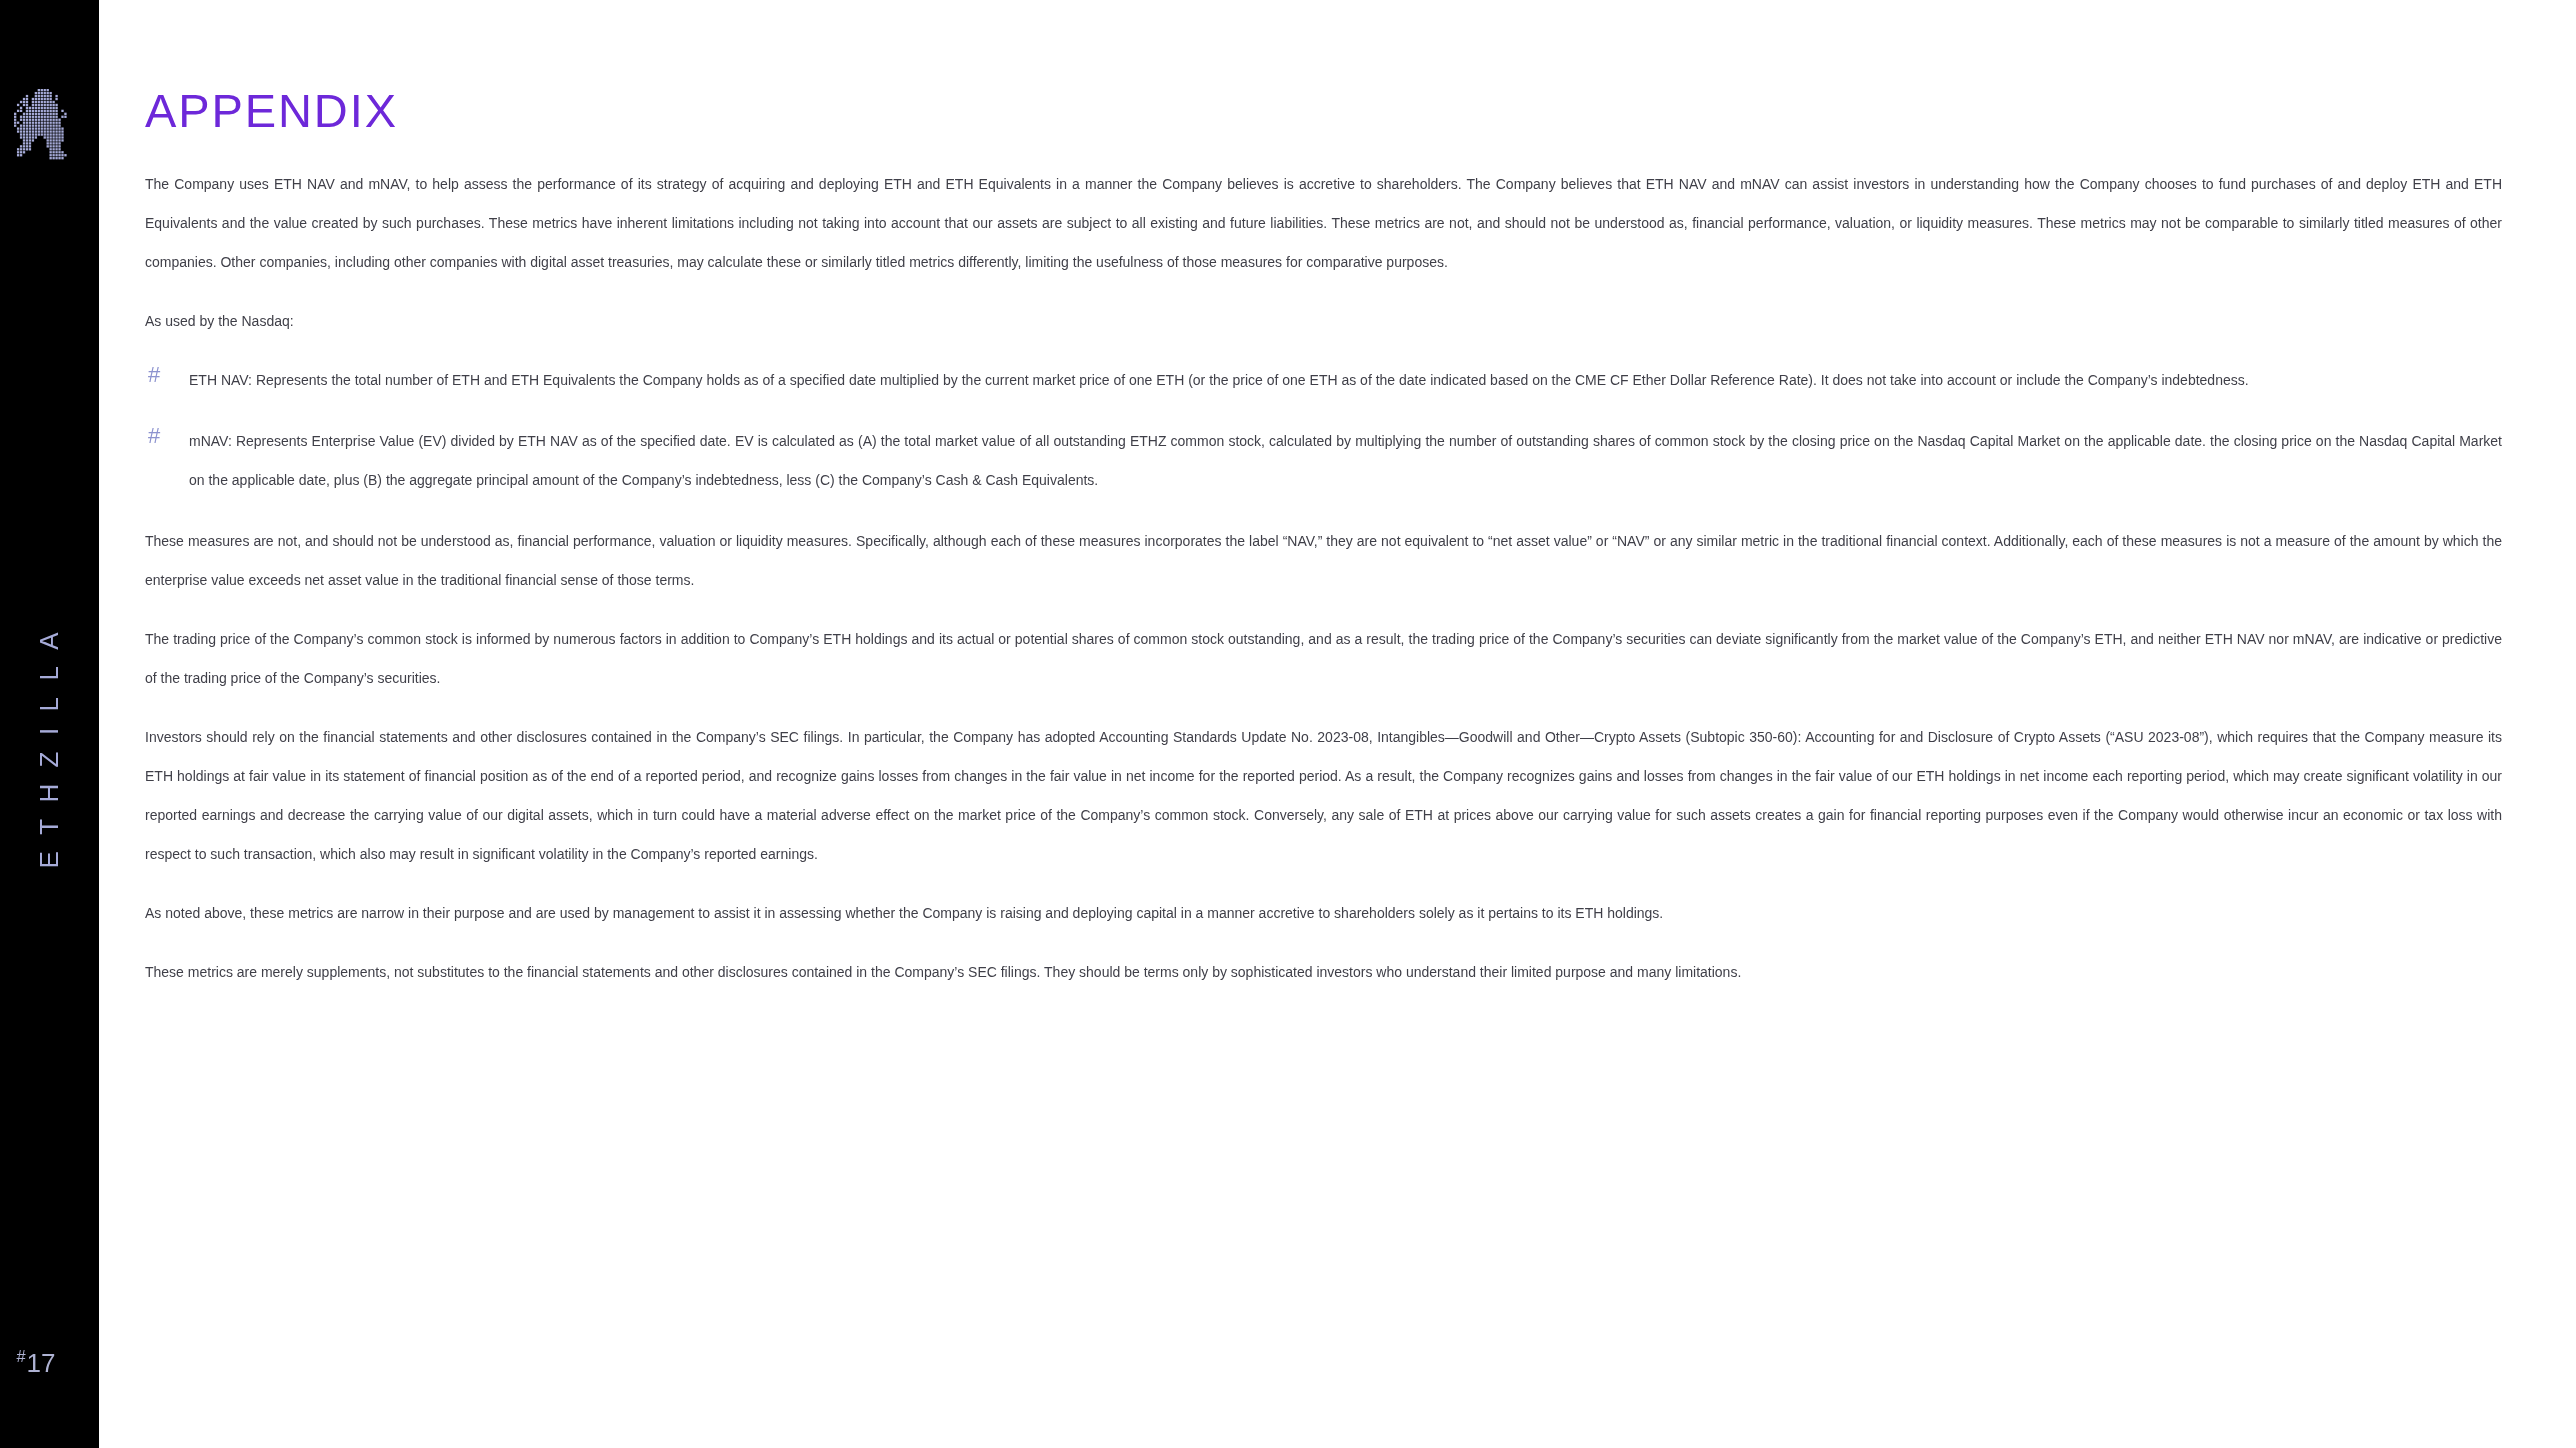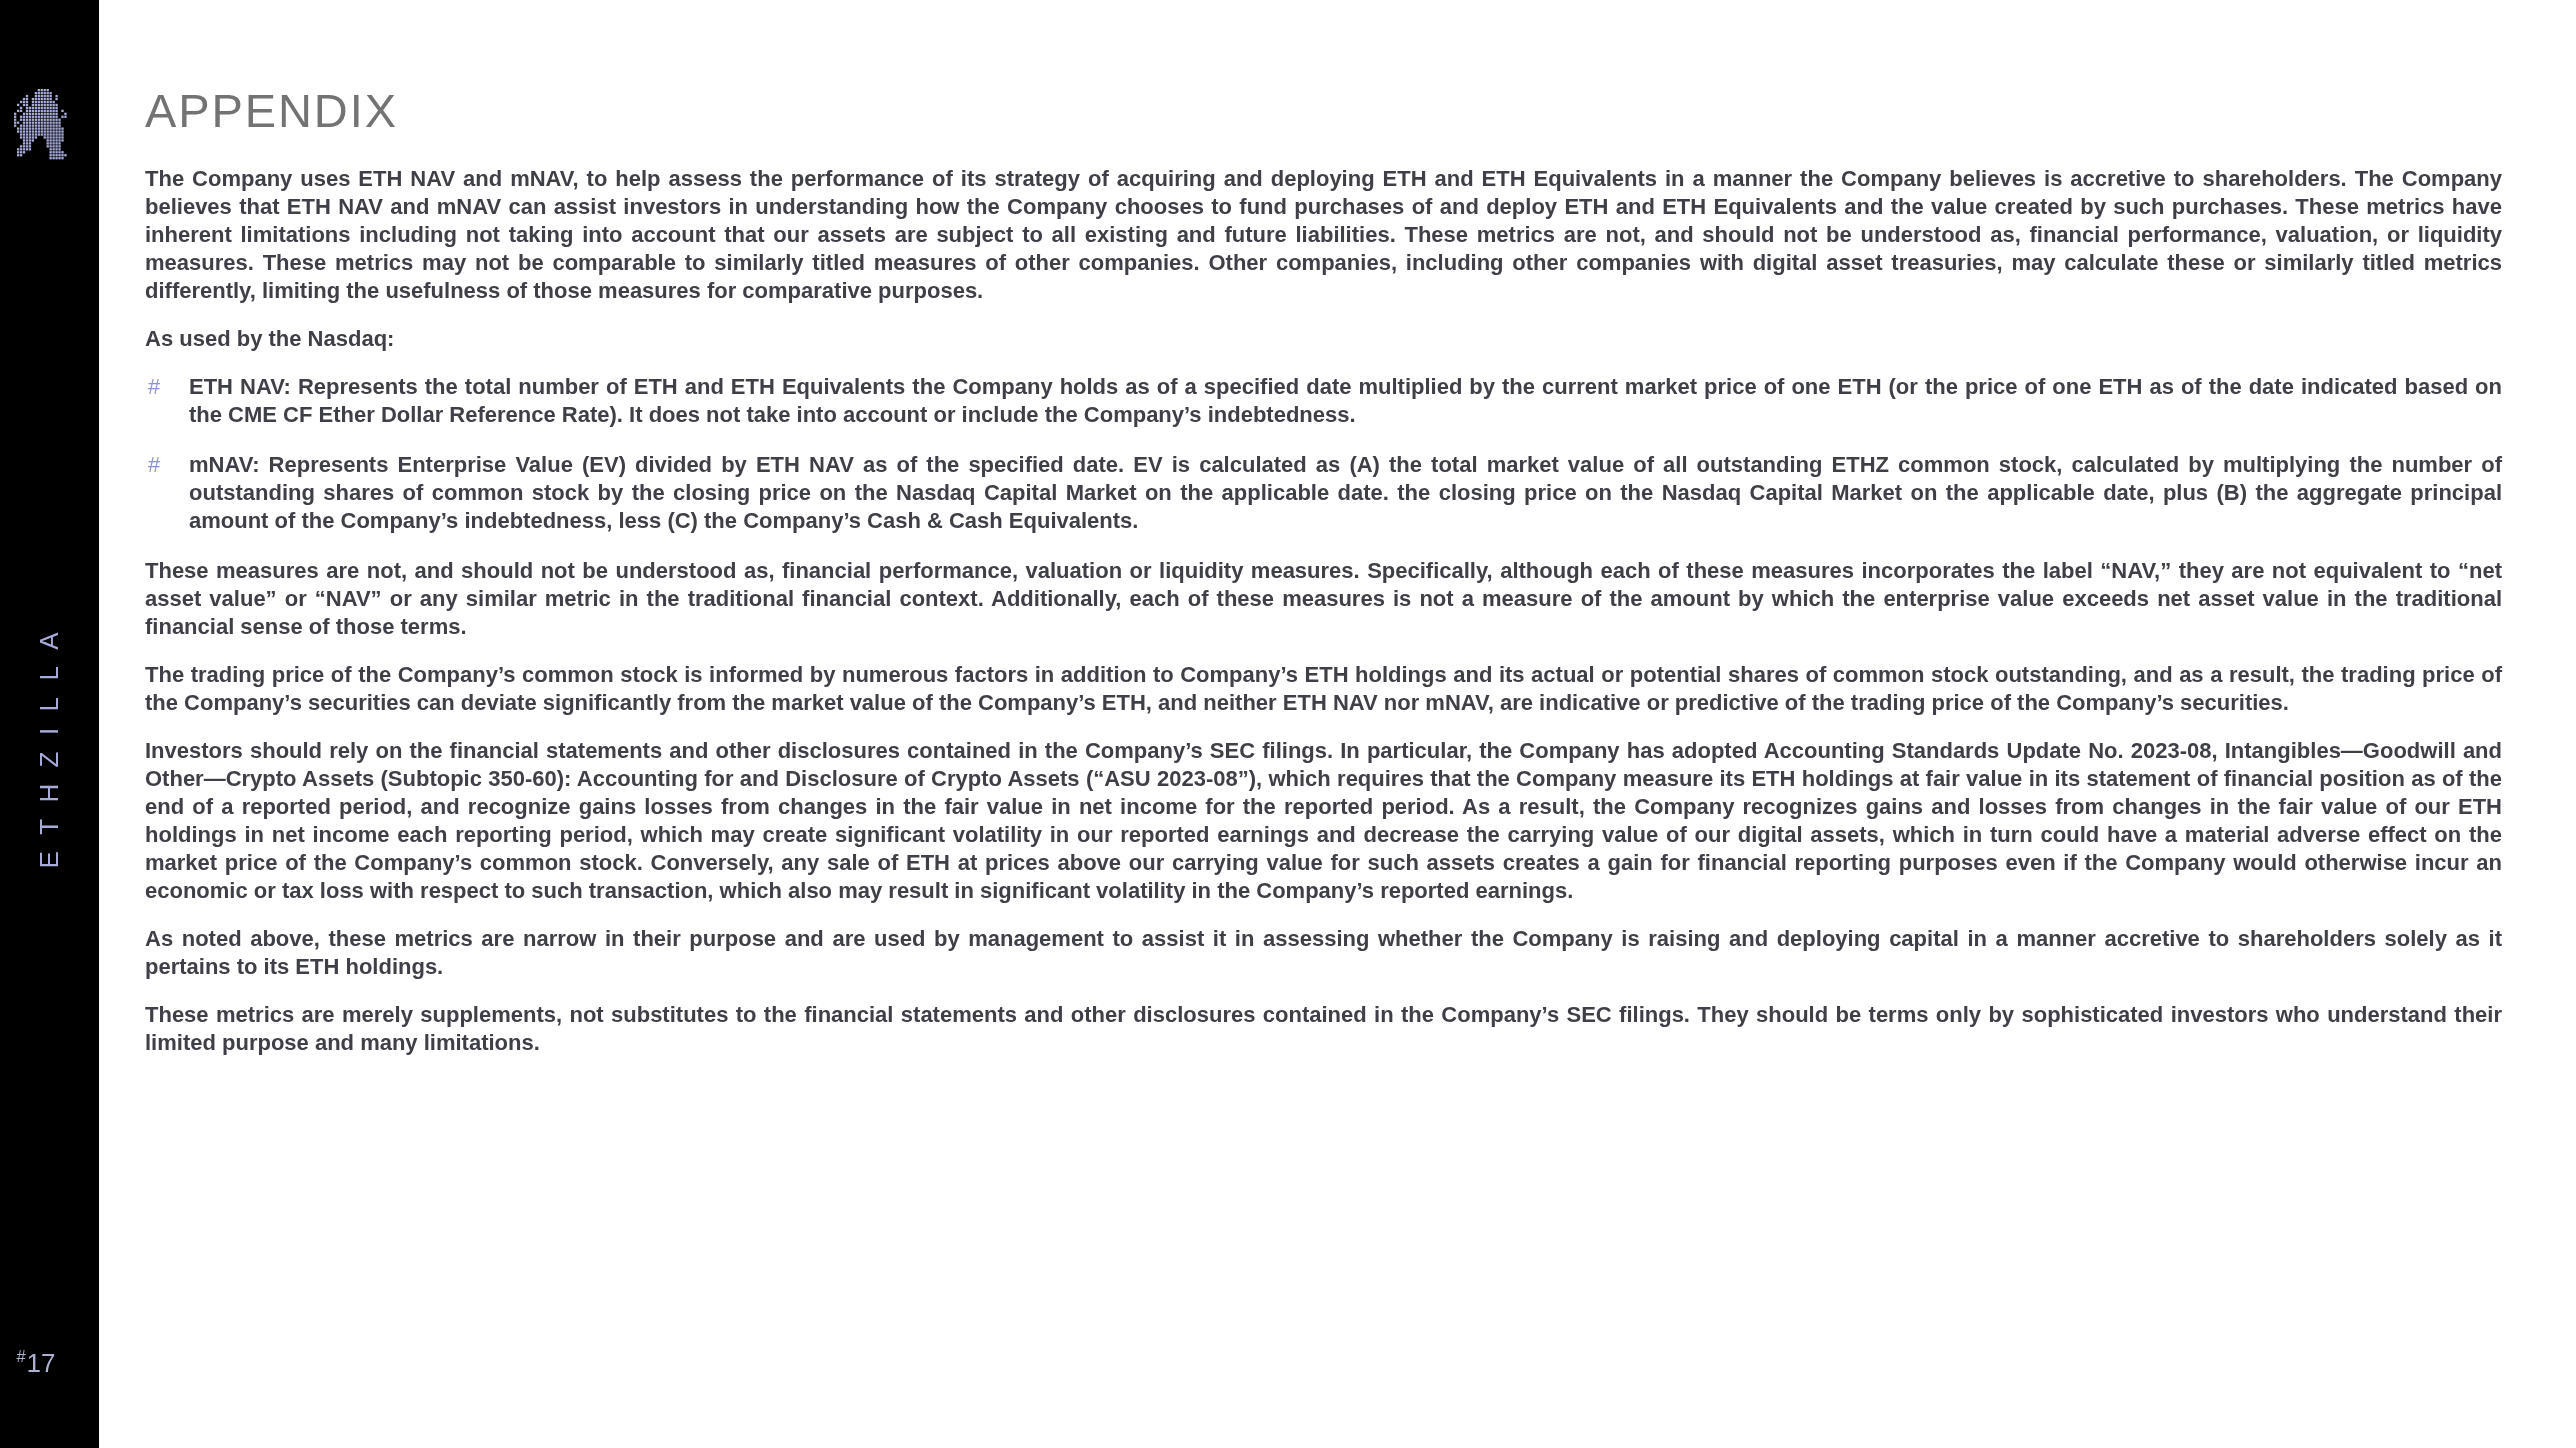--- a/index.html
+++ b/index.html
@@ -46,29 +46,29 @@
 
   
   .main {
     position: absolute; left: 145px; right: 74px; top: 0;
     padding-top: 87px;
     color: #3f3f48;
   }
   .page-title {
     font-size: 47px;
     line-height: 1;
-    color: #737373;
+    color: #6d28d9;
     letter-spacing: 1.9px;
     font-weight: 400;
     margin: 0 0 31px 0;
   }
   .body-copy p, .body-copy .bullet-text {
-    font-size: 22px;
-    line-height: 28px;
-    font-weight: 700;
+    font-size: 14px;
+    line-height: 39px;
+    font-weight: 400;
   }
   .body-copy p {
     margin: 0 0 20px 0;
     text-align: justify;
   }
   .as-used { text-align: left; margin-bottom: 22px; }
   .bullet-row {
     display: flex;
     margin: 0 0 22px 0;
   }

